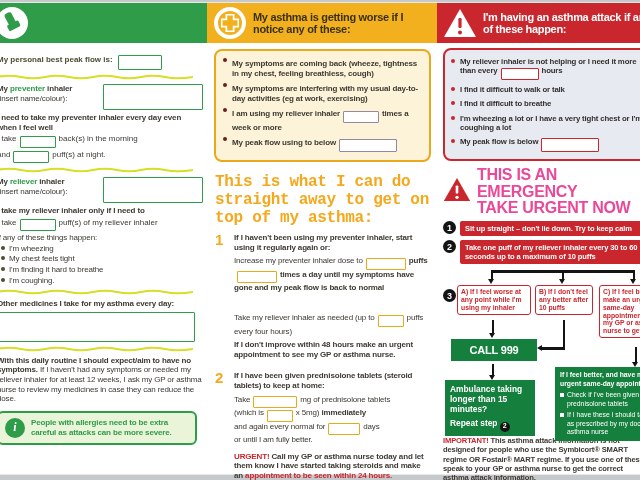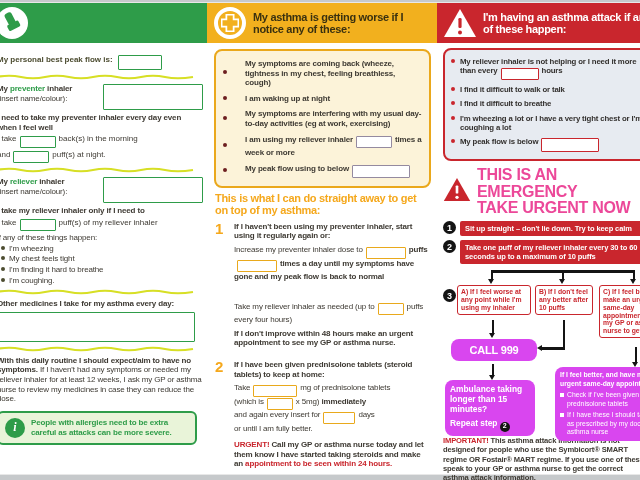--- a/index.html
+++ b/index.html
@@ -51,26 +51,26 @@
   .allergy{display:flex;align-items:center;gap:6px;margin:7px 6px 0 0;padding:5px 6px;
     background:#e9f4d9;border:2px solid #2e9c49;border-radius:6px;}
   .info-i{flex:0 0 auto;width:20px;height:20px;border-radius:50%;background:#2e9c49;color:#fff;
     display:flex;align-items:center;justify-content:center;font-weight:bold;font-size:12px;
     font-family:"Liberation Serif",serif;font-style:italic;}
   .allergy p{color:#2e9c49;font-weight:bold;}
 
   
   .ybody{padding:5px 5px 0 6px;}
   .ybox{border:2.5px solid #eaa81c;border-radius:8px;background:#fcf3d9;padding:8px 7px;margin:1px 1px 0 1px;}
-  .ybul{display:flex;gap:18px;margin-bottom:6px;align-items:center;}
+  .ybul{display:flex;gap:5px;margin-bottom:6px;align-items:flex-start;}
   .ybul:last-child{margin-bottom:0;}
   .ybul .dot{background:#6d1f20;}
   .ybul .p{font-weight:bold;}
-  .ytitle{margin:4px 2px 6px 2px;font-size:11px;line-height:1.1;font-weight:800;color:#f5a81c;
-    letter-spacing:-0.3px;}
+  .ytitle{margin:12px 2px 6px 2px;font-size:16px;line-height:1.1;font-weight:800;color:#f5a81c;
+    letter-spacing:-0.3px;font-family:Liberation Mono, monospace;}
   .ystep{display:flex;gap:5px;margin:0 2px 8px 2px;}
   .ystep-num{flex:0 0 14px;font-size:15px;font-weight:800;color:#f5a81c;line-height:0.9;}
   .ystep p{margin-bottom:4px;}
 
   
   .rbody{padding:4px 0 0 6px;}
   .rbox{border:2.5px solid #c9262d;border-radius:8px;background:#e7ebf1;padding:7px 6px;
     margin:1px 8px 0 0;}
   .rbul{display:flex;gap:5px;margin-bottom:5px;align-items:baseline;}
   .rbul:last-child{margin-bottom:0;}
@@ -90,21 +90,21 @@
   .vl{position:absolute;width:2.4px;background:#141414;}
   .hl{position:absolute;height:2.4px;background:#141414;}
   .ah{position:absolute;width:0;height:0;border-left:3.5px solid transparent;
     border-right:3.5px solid transparent;border-top:5px solid #141414;}
   .ahl{position:absolute;width:0;height:0;border-top:3.5px solid transparent;
     border-bottom:3.5px solid transparent;border-right:5px solid #141414;}
 
   .flow{position:relative;height:148px;}
   .abc{position:absolute;background:#fff;border:1.5px solid #c9262d;border-radius:3px;
     padding:2px 3px;font-size:6.8px;font-weight:bold;color:#c9262d;line-height:1.15;}
-  .redblock{position:absolute;background:#d946ef;color:#fff;border-radius:8px;padding:4px 5px;}
+  .redblock{position:absolute;background:#15803d;color:#fff;border-radius:0;padding:4px 5px;}
   .call999{display:flex;align-items:center;justify-content:center;font-size:11px;font-weight:800;
     letter-spacing:-0.2px;}
   .amb{font-size:8.4px;font-weight:bold;line-height:1.2;}
   .better{font-size:6.8px;line-height:1.25;}
   .better .bul{display:flex;gap:3px;margin-top:3px;}
   .sq{flex:0 0 auto;width:4px;height:4px;background:#fff;margin-top:2px;}
   .imp{margin:3px 12px 0 0;font-size:7.6px;line-height:1.22;}
 </style>
 </head>
 <body>
@@ -211,24 +211,20 @@
       <h2>My asthma is getting worse if I notice any of these:</h2>
     </header>
     <div class="ybody">
       <div class="ybox">
         <div class="ybul">
                 <span class="dot"></span>
                 <p class="p">My symptoms are coming back (wheeze, tightness in my chest, feeling breathless, cough)</p>
               </div>
         <div class="ybul">
                 <span class="dot"></span>
-                <p class="p">I am waking up at night</p>
-              </div>
-        <div class="ybul">
-                <span class="dot"></span>
                 <p class="p">My symptoms are interfering with my usual day-to-day activities (eg at work, exercising)</p>
               </div>
         <div class="ybul">
                 <span class="dot"></span>
           <p class="p"><span>I am using my reliever inhaler</span><input class="ibx p" style="width: 36px;"><span>times a week or more</span></p>
         </div>
         <div class="ybul">
                 <span class="dot"></span>
           <p class="p"><span>My peak flow using to below</span><input class="ibx p" style="width: 58px; height: 13px;"></p>
         </div>
@@ -245,21 +241,21 @@
           <p class="b" style="margin-top:4px;">If I don't improve within 48 hours make an urgent appointment to see my GP or asthma nurse.</p>
         </div>
       </div>
 
       <div class="ystep">
         <span class="ystep-num">2</span>
         <div>
           <p class="b">If I have been given prednisolone tablets (steroid tablets) to keep at home:</p>
           <p style="margin-top:4px;"><span>Take</span><input class="ibx y" style="width: 44px;"><span>mg of prednisolone tablets</span><br>
             <span>(which is</span><input class="ibx y" style="width: 26px;"><span>x 5mg)</span> <span class="b">immediately</span><br>
-            <span>and again every insert for</span><input class="ibx y" style="width: 32px;"><span>days</span><br>
+            <span>and again every normal for</span><input class="ibx y" style="width: 32px;"><span>days</span><br>
             <span>or until I am fully better.</span></p>
           <p style="margin-top:7px;"><span class="b red-t">URGENT!</span><span class="b"> Call my GP or asthma nurse today and let them know I have started taking steroids and make an </span><span class="b red-t">appointment to be seen within 24 hours.</span></p>
         </div>
       </div>
 
       <svg class="wave" style="margin-left:8px;" width="206" height="7">
               <path d="M0 3.5 Q13 0.5 26 3.5 T52 3.5 T78 3.5 T104 3.5 T130 3.5 T156 3.5 T182 3.5 T204 3.5" fill="none" stroke="#eaa81c" stroke-width="2.6"></path>
             </svg>
     </div>
   </section>

